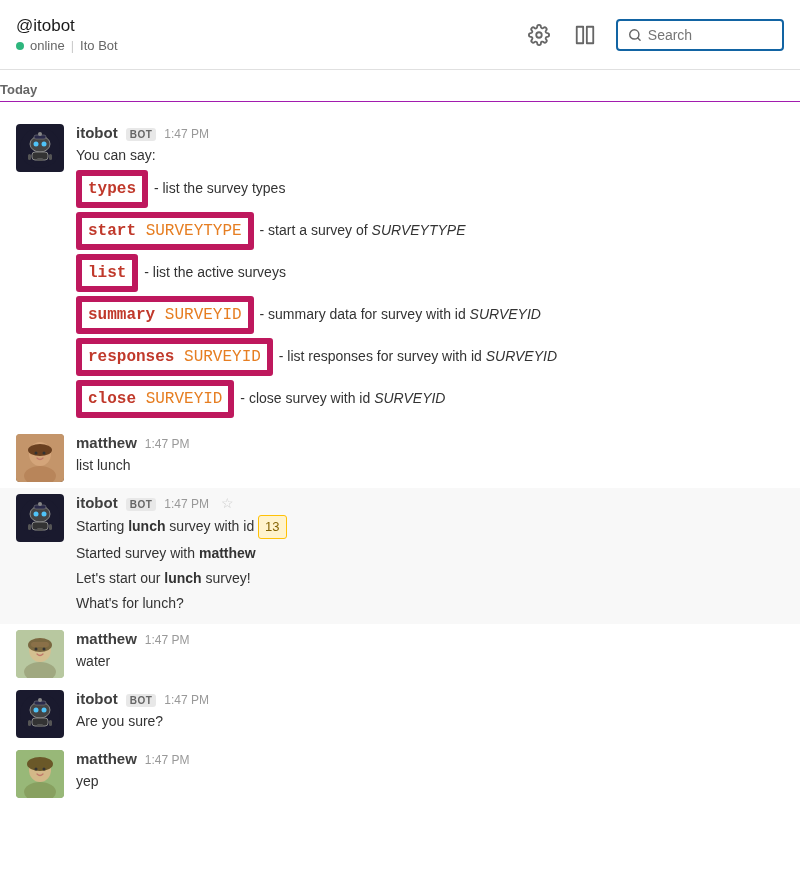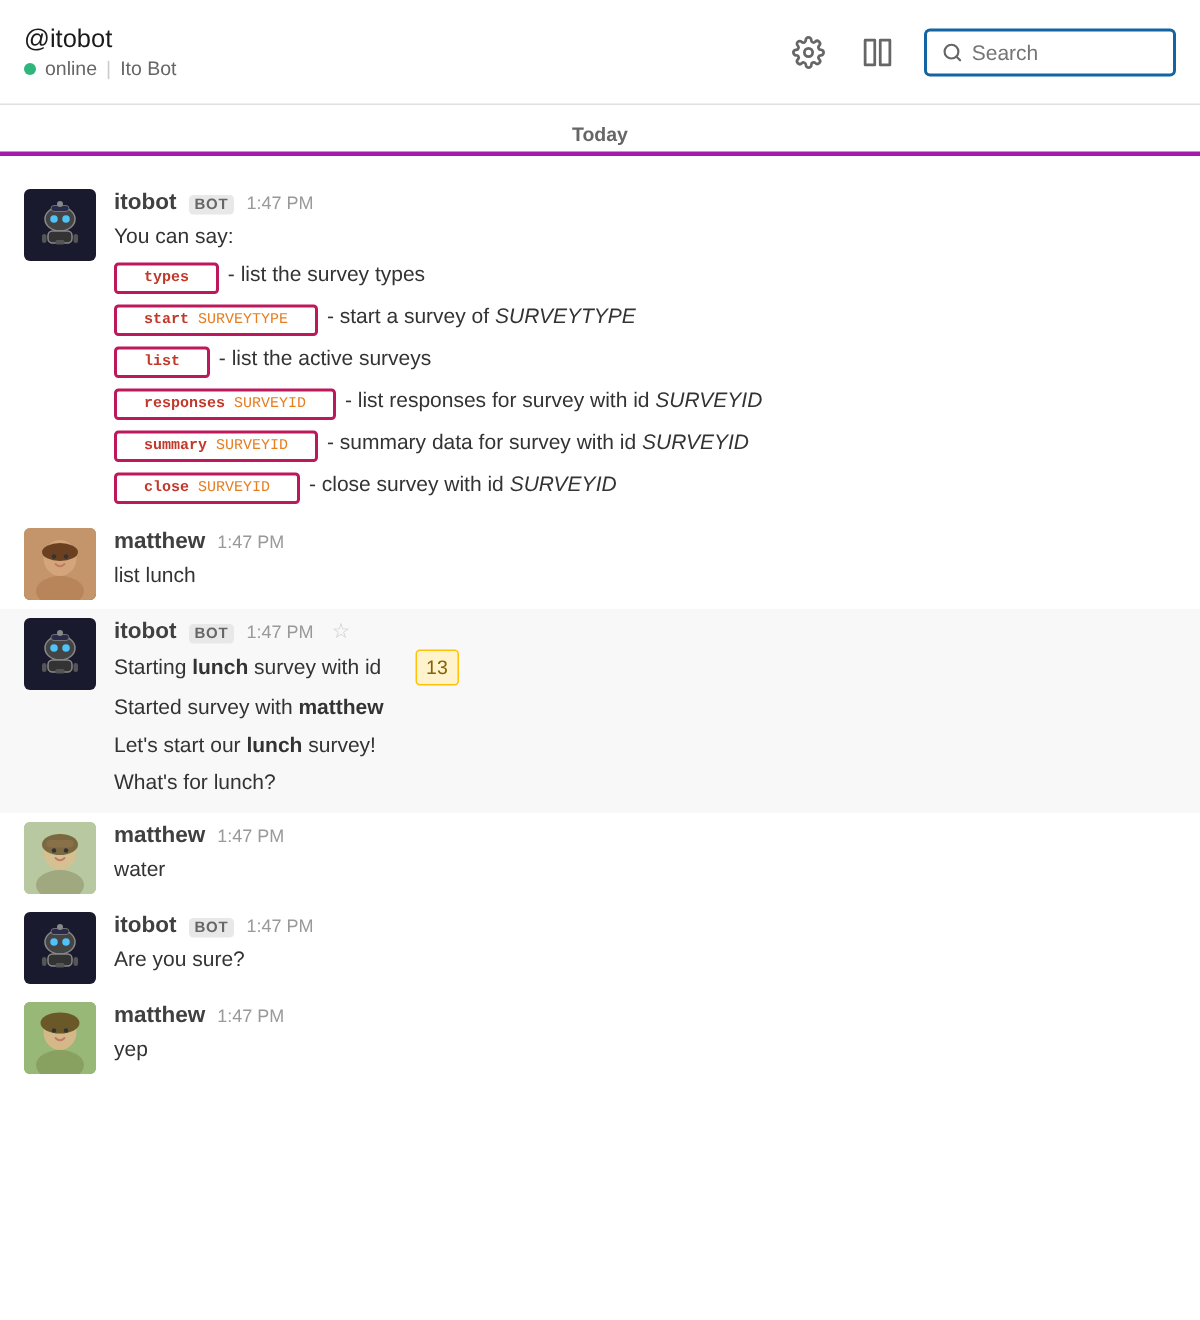--- a/index.html
+++ b/index.html
@@ -77,26 +77,25 @@
       border: none;
       outline: none;
       font-size: 14px;
       color: #666;
       width: 100%;
       background: transparent;
     }
 
     
     .date-divider {
-      text-align: center;
       padding: 12px 0 4px;
       font-size: 13px;
       font-weight: 600;
       color: #666;
-      border-bottom: 3px solid #a21caf;
+      border-bottom: 1px solid #a21caf;
       margin-bottom: 8px;
     }
 
     
     .messages-area {
       padding: 8px 0;
     }
     .message-group {
       display: flex;
       padding: 6px 16px;
@@ -163,46 +162,46 @@
       color: #333;
     }
     .message-text p {
       margin-bottom: 4px;
     }
 
     
     .code-tag {
       display: inline-block;
       background: #fff;
-      border: 2px solid #be185d;
+      border: 6px solid #be185d;
       border-radius: 3px;
-      padding: 1px 18px;
+      padding: 1px 6px;
       font-family: "Courier New", monospace;
-      font-size: 10px;
+      font-size: 16px;
       color: #c0392b;
       margin-right: 2px;
     }
     .code-tag-keyword {
       color: #c0392b;
       font-weight: 600;
     }
     .code-tag-param {
       color: #e67e22;
     }
 
     
     .id-badge {
       display: inline-block;
       background: #fff3cd;
       border: 1px solid #ffc107;
       border-radius: 3px;
       padding: 1px 6px;
       font-size: 13px;
       color: #856404;
-      margin: 0 19px;
+      margin: 0 0;
     }
   </style>
 </head>
 <body>
 
 <div class="header">
   <div class="header-left">
     <span class="header-username">@itobot</span>
     <div class="header-status">
       <span class="status-dot"></span>
@@ -257,22 +256,22 @@
       <div class="message-header">
         <span class="message-author">itobot</span>
         <span class="bot-badge">BOT</span>
         <span class="message-time">1:47 PM</span>
       </div>
       <div class="message-text">
         <p>You can say:</p>
         <p><span class="code-tag"><span class="code-tag-keyword">types</span></span> - list the survey types</p>
         <p><span class="code-tag"><span class="code-tag-keyword">start</span> <span class="code-tag-param">SURVEYTYPE</span></span> - start a survey of <em>SURVEYTYPE</em></p>
         <p><span class="code-tag"><span class="code-tag-keyword">list</span></span> - list the active surveys</p>
+        <p><span class="code-tag"><span class="code-tag-keyword">summary</span> <span class="code-tag-param">SURVEYID</span></span> - summary data for survey with id <em>SURVEYID</em></p>
         <p><span class="code-tag"><span class="code-tag-keyword">responses</span> <span class="code-tag-param">SURVEYID</span></span> - list responses for survey with id <em>SURVEYID</em></p>
-        <p><span class="code-tag"><span class="code-tag-keyword">summary</span> <span class="code-tag-param">SURVEYID</span></span> - summary data for survey with id <em>SURVEYID</em></p>
         <p><span class="code-tag"><span class="code-tag-keyword">close</span> <span class="code-tag-param">SURVEYID</span></span> - close survey with id <em>SURVEYID</em></p>
       </div>
     </div>
   </div>
 
   <div class="message-group">
     <div class="avatar" style="background: linear-gradient(160deg, #c8a882 0%, #7a5a38 60%, #5a3a18 100%); border-radius:4px; overflow:hidden;">
       <svg viewBox="0 0 48 48" width="48" height="48">
         <rect width="48" height="48" fill="#c4956a"></rect>
         <ellipse cx="24" cy="20" rx="11" ry="12" fill="#d4a57a"></ellipse>

